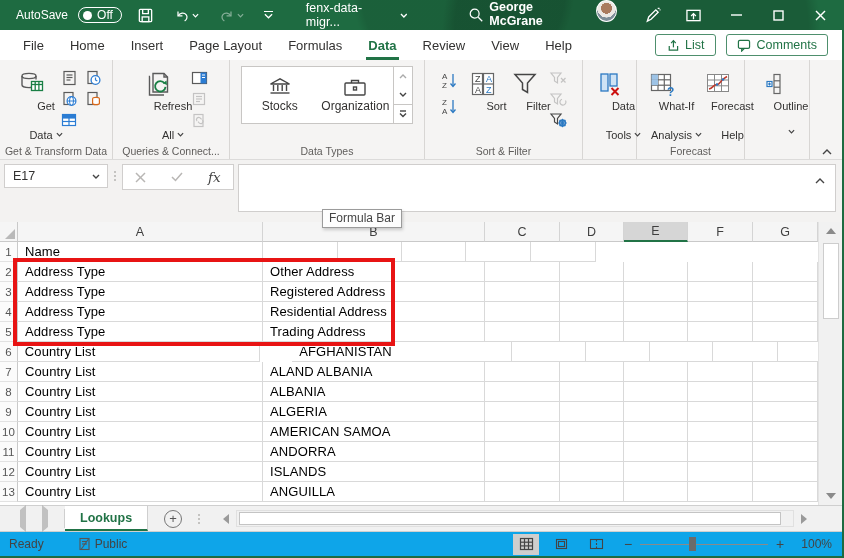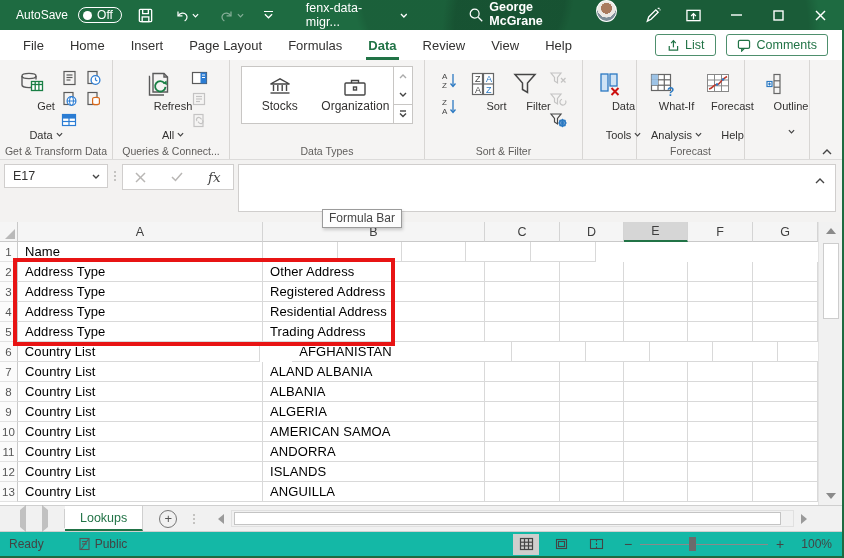--- a/index.html
+++ b/index.html
@@ -87,28 +87,28 @@
   .vs-thumb { width:16px; height:76px; background:#fff; border:1px solid #cdcdcd; margin-top:3px; cursor:pointer; }
   .tri-up { width:0; height:0; border-left:5px solid transparent; border-right:5px solid transparent; border-bottom:6px solid #8a8a8a; }
   .tri-down { width:0; height:0; border-left:5px solid transparent; border-right:5px solid transparent; border-top:6px solid #8a8a8a; }
   .tri-left { width:0; height:0; border-top:5px solid transparent; border-bottom:5px solid transparent; border-right:6px solid #9a9a9a; }
   .tri-right { width:0; height:0; border-top:5px solid transparent; border-bottom:5px solid transparent; border-left:6px solid #9a9a9a; }
   
   .sheetrow { height:26px; flex:0 0 26px; background:#f1f1f1; border-top:1px solid #cfcfcf; display:flex; align-items:stretch; }
   .nav-arrows { display:flex; align-items:center; gap:16px; padding:0 16px 0 20px; opacity:.55; }
   .vdiv { width:1px; background:#cfcfcf; margin:3px 0; }
   .stab { display:flex; align-items:center; padding:0 15px; font-size:12.5px; color:#444; cursor:pointer; border-right:1px solid #cfcfcf; }
-  .stab.active { background:#fff; color:var(--accent,#217346); font-weight:normal; border-bottom:2px solid var(--accent,#217346); border-right:1px solid #cfcfcf; }
+  .stab.active { background:#fff; color:var(--accent,#217346); font-weight:bold; border-bottom:2px solid var(--accent,#217346); border-right:1px solid #cfcfcf; }
   .newsheet { width:18px; height:18px; border:1.3px solid #767676; border-radius:50%; align-self:center; margin-left:16px; display:flex; align-items:center; justify-content:center; font-size:13px; color:#555; cursor:pointer; }
   .hscroll { flex:1; display:flex; align-items:center; margin:0 30px 0 12px; gap:2px; }
   .hs-track { flex:1; height:17px; background:#f1f1f1; border:1px solid #e0e0e0; position:relative; }
   .hs-thumb { position:absolute; left:2px; right:12px; top:1px; bottom:1px; background:#fff; border:1px solid #c4c4c4; cursor:pointer; }
   .hs-arrow { width:16px; height:17px; display:flex; align-items:center; justify-content:center; cursor:pointer; }
   
-  .statusbar { height:25px; flex:0 0 25px; background:#14b8a6; border-top:1px solid #d0d0d0; display:flex; align-items:center; font-size:12px; color:#444; }
+  .statusbar { height:25px; flex:0 0 25px; background:#0ea5e9; border-top:1px solid #d0d0d0; display:flex; align-items:center; font-size:12px; color:#444; }
   .sb-ready { margin-left:9px; }
   .sb-sens { display:flex; align-items:center; gap:4px; margin-left:34px; cursor:pointer; }
   .sb-right { margin-left:auto; display:flex; align-items:center; gap:0; }
   .view-btn { width:26px; height:21px; display:flex; align-items:center; justify-content:center; cursor:pointer; margin-right:9px; }
   .view-btn.active { background:#cfcecd; }
   .zoom-out,.zoom-in { width:20px; text-align:center; font-size:14px; color:#444; cursor:pointer; }
   .zoom-slider { width:128px; height:14px; position:relative; margin:0 2px; cursor:pointer; }
   .zs-track { position:absolute; left:0; right:0; top:6.5px; height:1.6px; background:#8a8a8a; }
   .zs-thumb { position:absolute; left:38%; top:0; width:7px; height:14px; background:#6b6b6b; }
   .zoom-pct { width:42px; text-align:right; margin-right:10px; }

